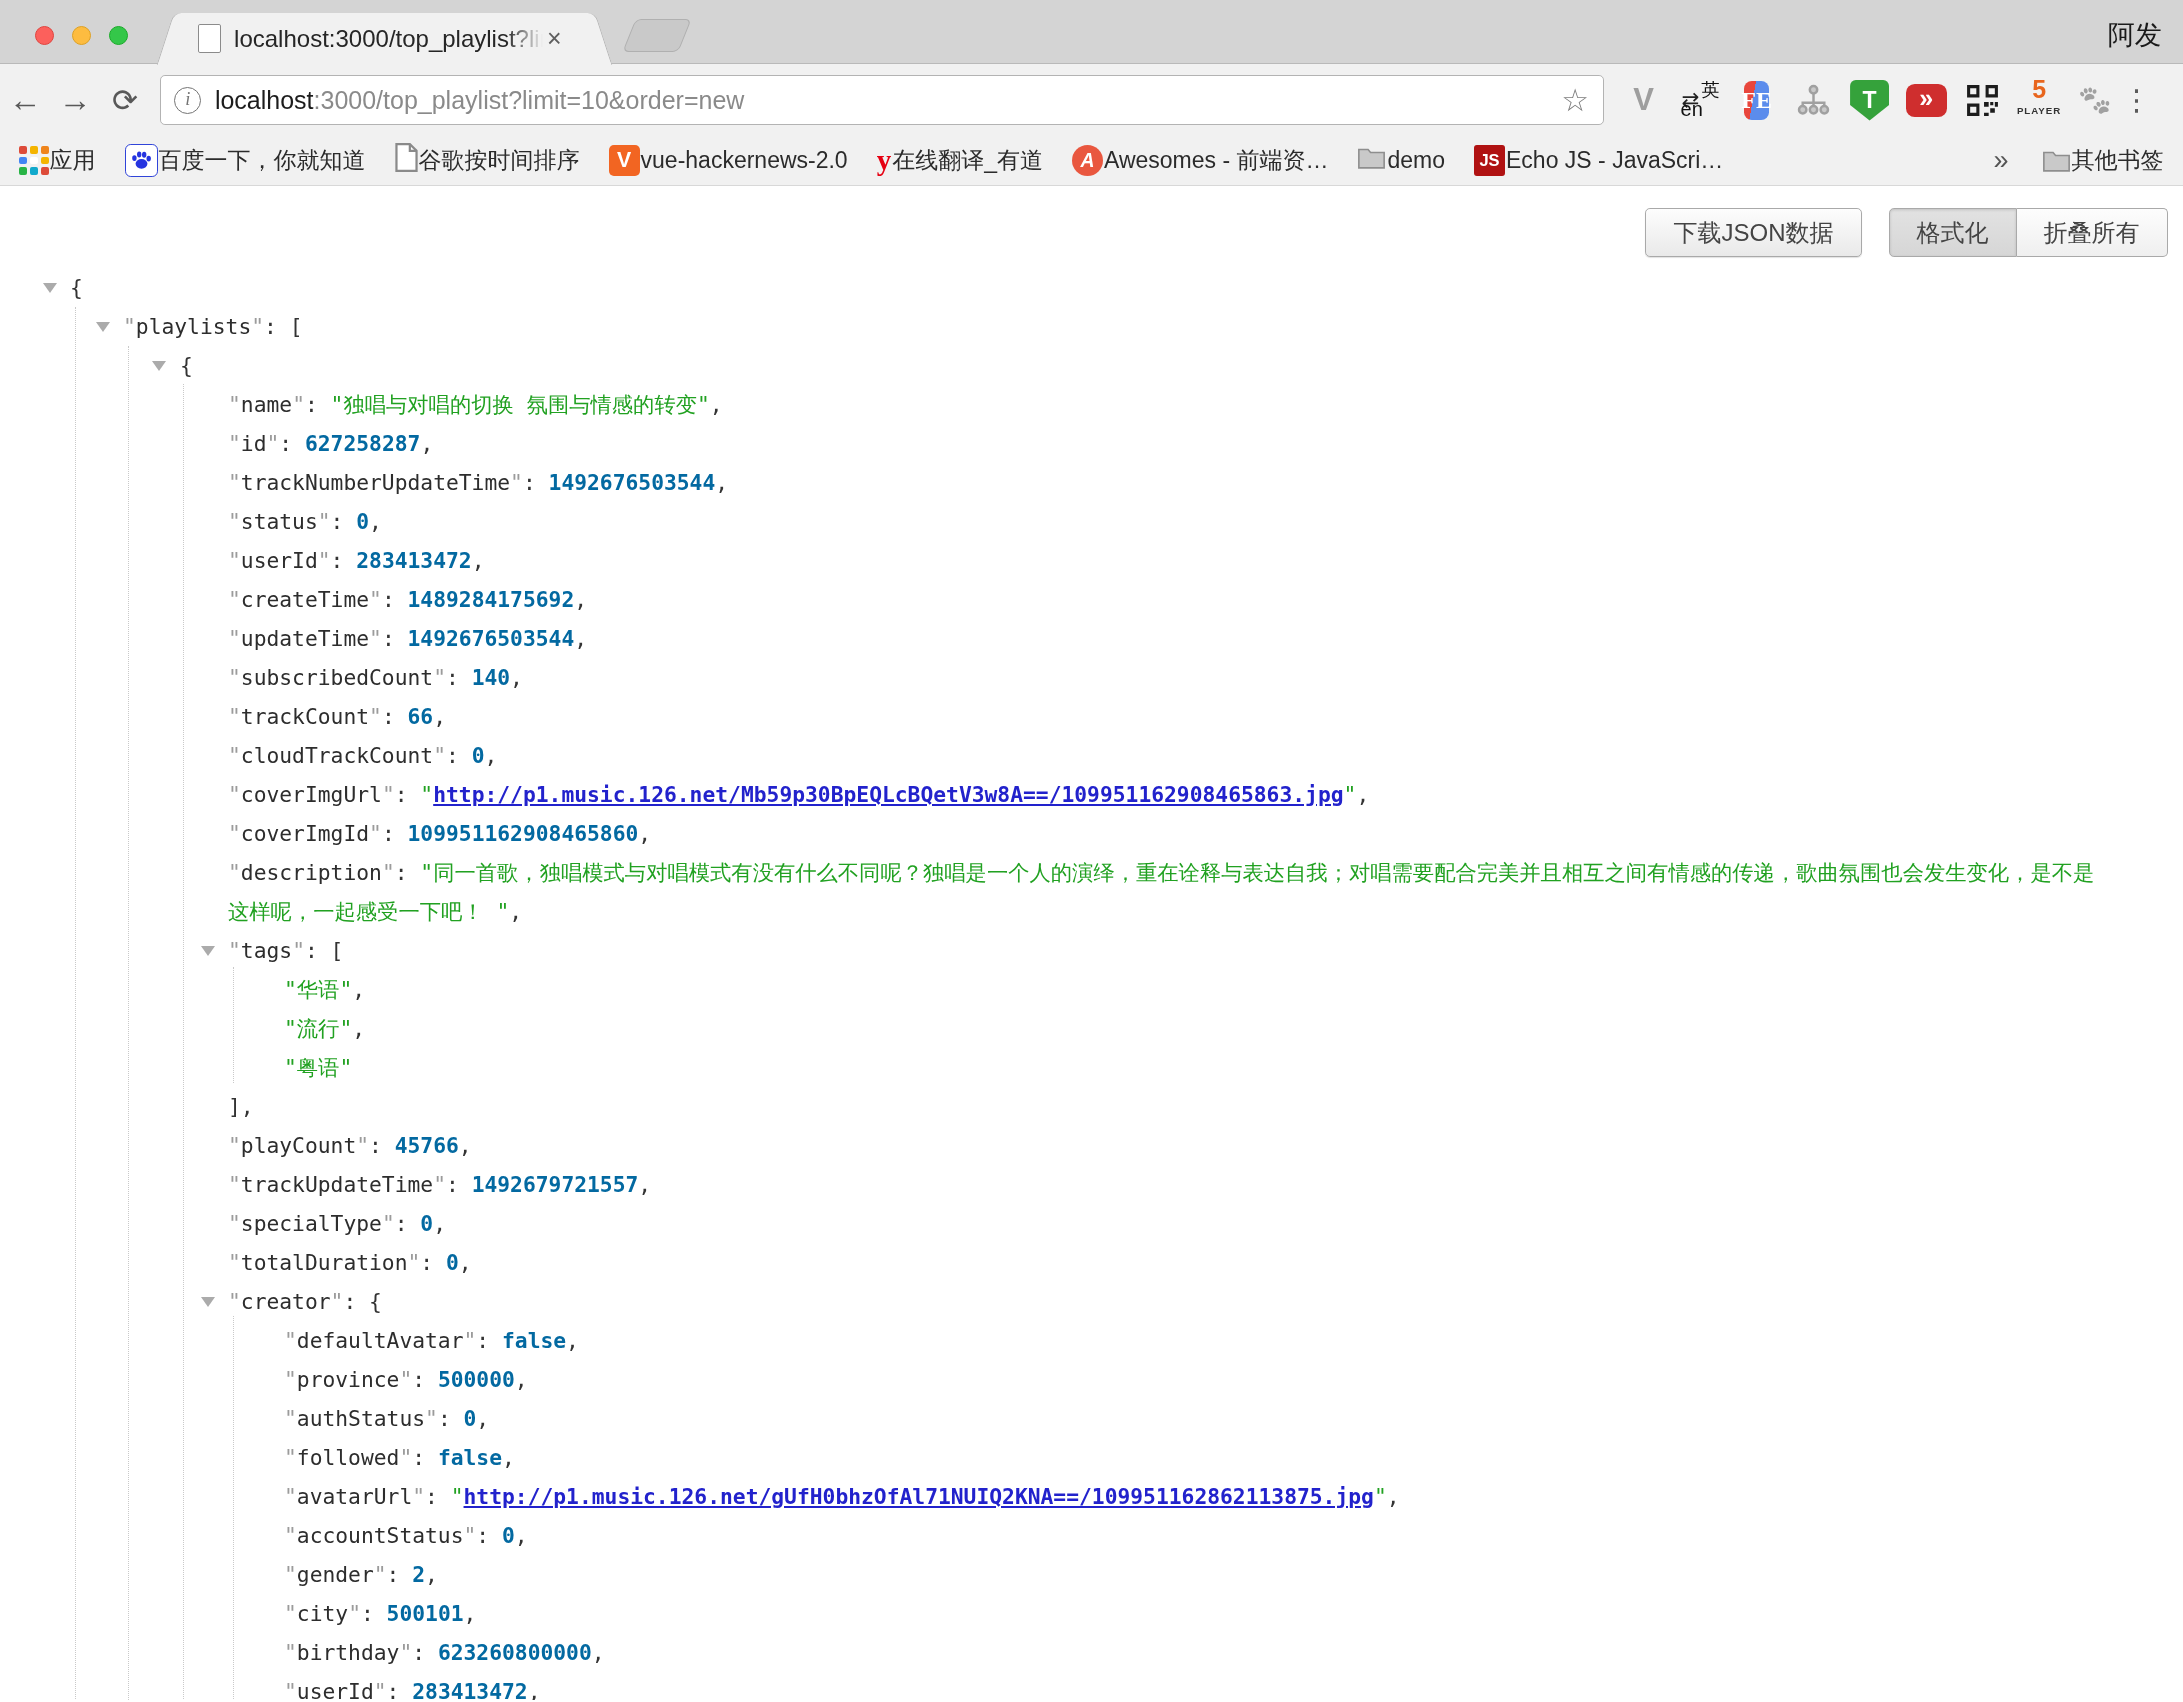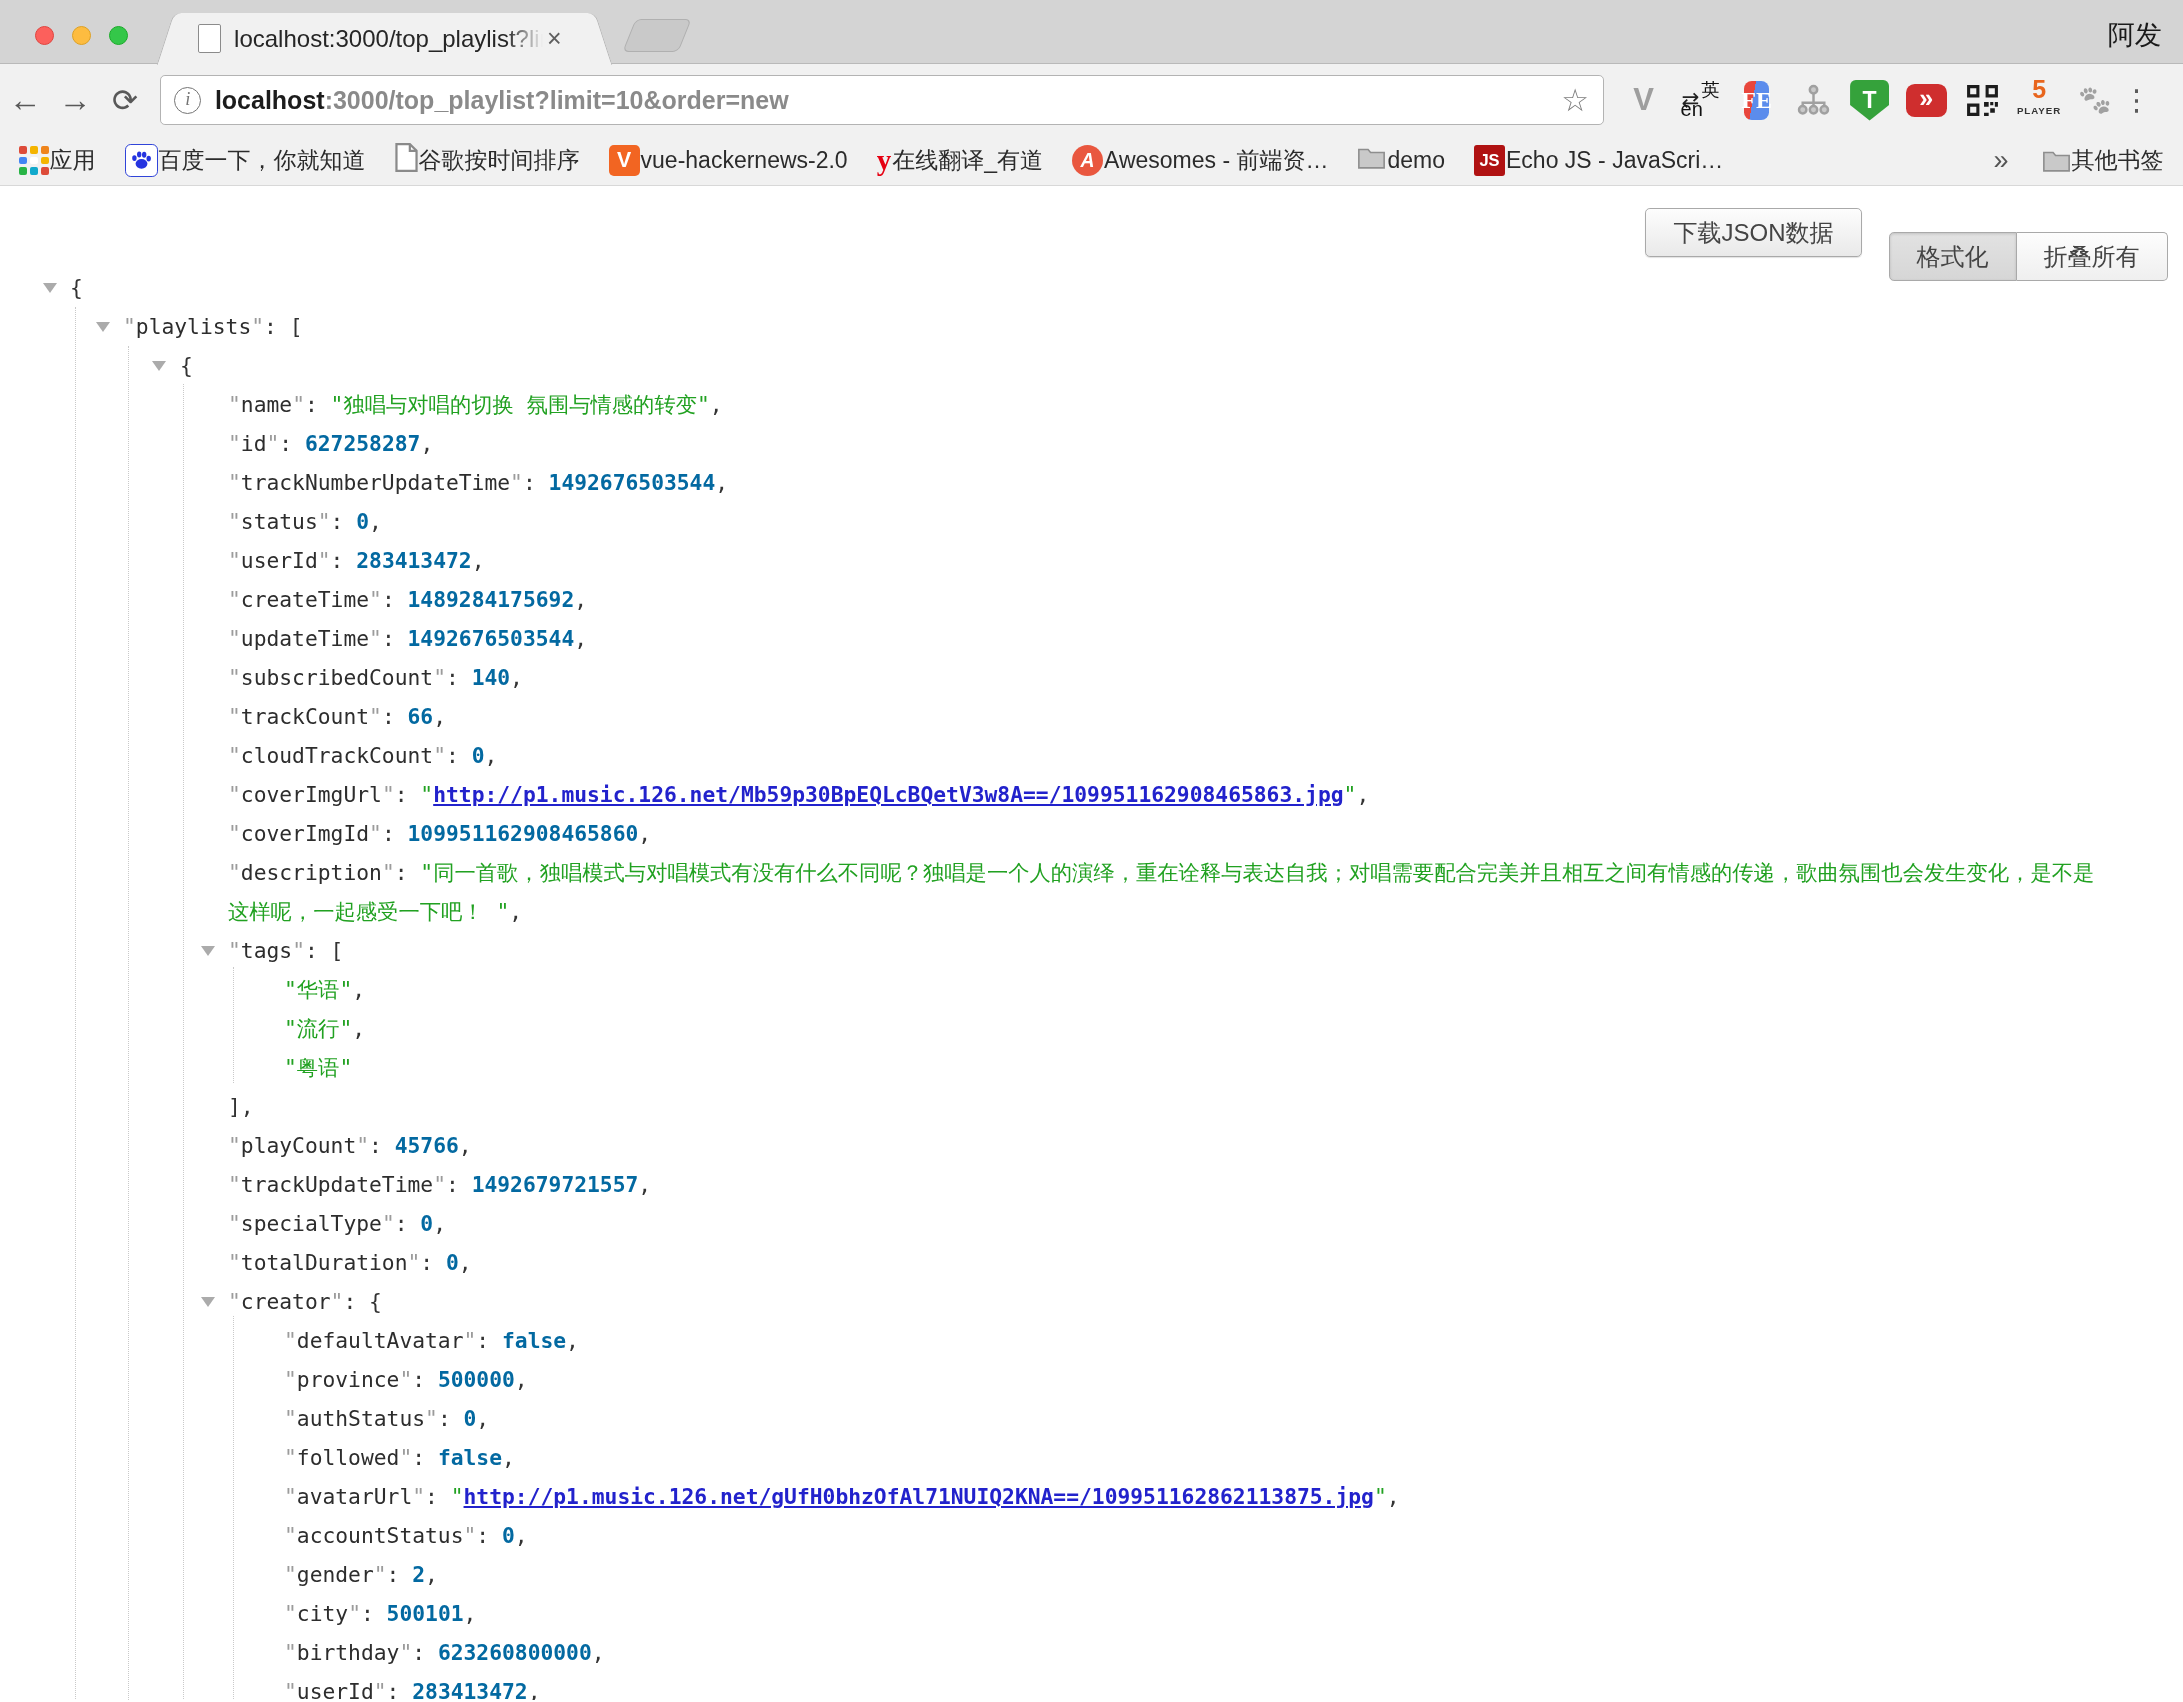--- a/index.html
+++ b/index.html
@@ -28,21 +28,21 @@
   .profile { position:absolute; right:21.3px; top:16.5px; font-size:27px; color:#1a1a1a; }
 
   
   .toolbar { position:relative; height:72px; background:#f1f1f1; display:flex; align-items:center; }
   .navbtn { font-size:33px; color:#585858; width:50px; text-align:center; flex:0 0 auto; }
   .navbtn.reload { font-size:31px; }
   .addressbar { margin-left:9.7px; width:1444px; height:50px; background:#fff; border:1.9px solid #b3b3b3;
                 border-radius:4.9px; display:flex; align-items:center; padding:0 13.6px; }
   .info-i { width:27px; height:27px; border:1.9px solid #757575; border-radius:50%; color:#757575;
             font-size:18.4px; line-height:23px; text-align:center; font-family:"Liberation Serif",serif; font-style:italic; flex:0 0 auto; }
-  .url { margin-left:13.6px; font-size:25px; white-space:nowrap; flex:1 1 auto; overflow:hidden;font-weight:bold; }
+  .url { margin-left:13.6px; font-size:25px; white-space:nowrap; flex:1 1 auto; overflow:hidden; }
   .url .host { color:#1c1c1c; }
   .url .rest { color:#8a8a8a; }
   .star { font-size:31px; color:#7d7d7d; flex:0 0 auto; }
   .extrow { display:flex; align-items:center; gap:15.5px; margin-left:19.4px; }
   .ext { width:41px; height:43px; display:flex; flex-direction:column; align-items:center; justify-content:center; }
   .ext-v { font-size:31px; font-weight:bold; color:#9e9e9e; }
   .ext-translate { position:relative; width:39px; height:39px; }
   .ext-translate .zh { position:absolute; top:-3.9px; right:0; font-size:18.4px; color:#111; }
   .ext-translate .en { position:absolute; bottom:-1.9px; left:0; font-size:20px; color:#111; }
   .ext-translate .arr { position:absolute; top:6.8px; left:1px; font-size:21.3px; color:#222; }
@@ -75,21 +75,21 @@
   .bm-echojs { background:#b01212; font-size:16.5px; border-radius:2.9px; }
   .bm-right { margin-left:auto; display:flex; align-items:center; gap:33px; }
   .chevrons { font-size:27px; color:#555; }
 
   
   .content { position:relative; height:1514px; background:#fff; }
   .controls { position:absolute; top:22px; right:15.5px; display:flex; align-items:flex-start; }
   .btn { height:49px; border:1.9px solid #a9a9a9; background:linear-gradient(#fdfdfd,#e9e9e9);
          border-radius:4.9px; font-size:24px; color:#444; padding:0 27px; display:flex; align-items:center; }
   .btn-download { margin-right:27px; box-shadow:0 1px 1px rgba(0,0,0,.12); }
-  .seg { display:flex;margin-top:24px; }
+  .seg { display:flex; }
   .seg .btn { border-radius:0; }
   .seg .btn:first-child { border-radius:4.9px 0 0 4.9px; background:linear-gradient(#e2e2e2,#d6d6d6); box-shadow:inset 0 1px 2.9px rgba(0,0,0,.15); }
   .seg .btn:last-child { border-radius:0 4.9px 4.9px 0; border-left:none; background:linear-gradient(#fdfdfd,#efefef); }
 
   .json { position:absolute; left:0; top:82px; right:0; bottom:0; overflow:hidden;
           font-family:"DejaVu Sans Mono", monospace; font-size:21.3px; }
   .line { position:relative; line-height:39px; min-height:39px; padding-right:68px; word-break:break-word; }
   .tri { position:absolute; top:14.6px; width:0; height:0; border-left:7.8px solid transparent;
          border-right:7.8px solid transparent; border-top:10.7px solid #ababab; }
   .k { color:#2d2d2d; }

